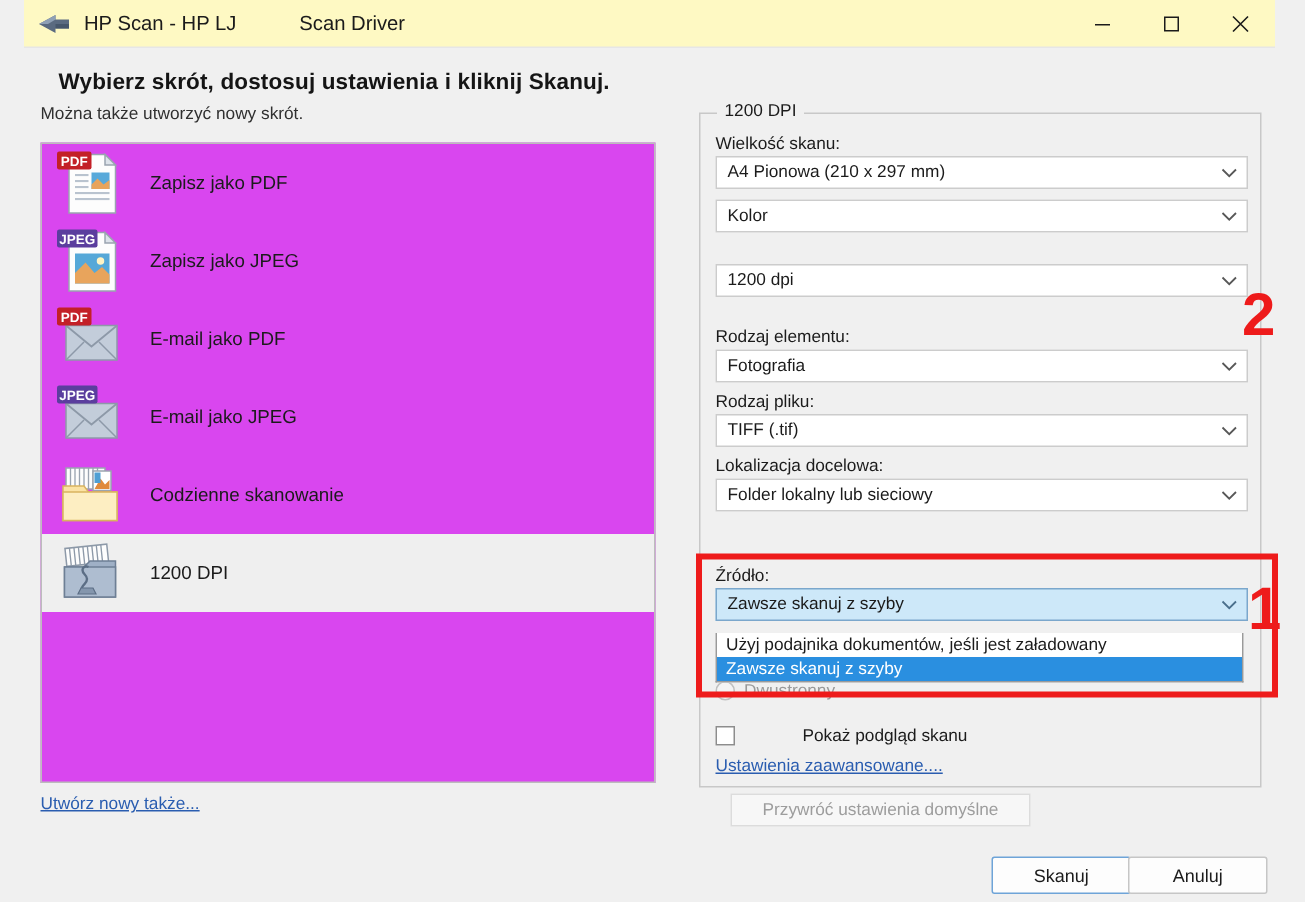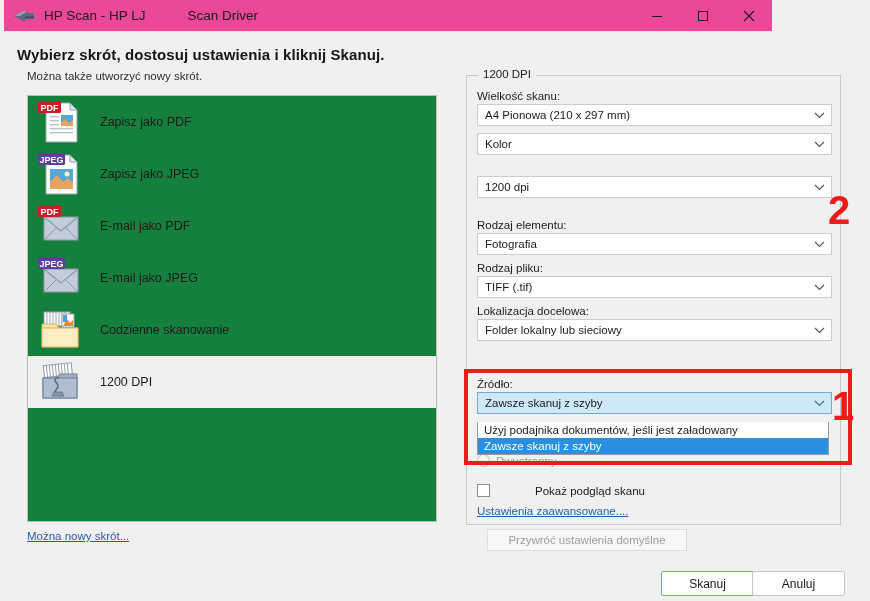--- a/index.html
+++ b/index.html
@@ -8,54 +8,54 @@
     width:870px; height:601px;
     font-family:"Liberation Sans", sans-serif;
     background:#f0f0f0;
     overflow:hidden;
     position:relative;
     color:#1b1b1b;
   }
 
   
   #titlebar{
-    position:absolute; left:4px; top:0; width:768px; height:32px;
-    background:#ec4899;
+    position:absolute; left:16px; top:0; width:834px; height:32px;
+    background:#fef9c3;
     display:flex; align-items:center;
     border-bottom:1px solid #e6e6e6;
   }
   #app-icon{ width:26px; height:18px; margin-left:8px; position:relative; flex:none; }
   #app-icon svg{ display:block; }
   .tb-title{
     font-size:13.5px; color:#1b1b1b; white-space:nowrap;
   }
   #tb-title-main{ margin-left:6px; }
   #tb-title-sub{ margin-left:42px; }
   .wincontrols{ margin-left:auto; display:flex; height:32px; }
   .wc{
     width:46px; height:32px; display:flex; align-items:center; justify-content:center;
     font-size:13px; color:#1b1b1b;
   }
 
   
   #heading{
-    position:absolute; left:17px; top:46px;
+    position:absolute; left:39px; top:46px;
     font-size:15px; font-weight:bold; letter-spacing:.1px;
     color:#151515;
   }
   #subheading{
     position:absolute; left:27px; top:70px;
     font-size:11.5px; color:#303030;
   }
 
   
   #shortcut-list{
     position:absolute; left:27px; top:95px;
     width:410px; height:427px;
-    background:#15803d;
+    background:#d946ef;
     border:1px solid #bcbcbc;
     overflow:hidden;
     text-align:right;
   }
   .shortcut-row{
     height:52px; display:flex; align-items:center; padding-left:8px;
     cursor:default;
   }
   .shortcut-row.selected{ background:#efefef; }
   .sc-icon{ width:48px; height:46px; flex:none; position:relative; }
@@ -301,21 +301,21 @@
           </g>
           <path d="M7 19 H20 L24 15 H41 V39 H7 Z" fill="#9fb0c6" stroke="#6e7f95"></path>
           <rect x="7" y="19" width="34" height="20" fill="#aebdd0" stroke="#6e7f95"></rect>
           <path d="M18 36 C18 30 22 31 22 27 C22 24 19 24 19 21 C19 19 21 18 23 19" fill="none" stroke="#5c6e85" stroke-width="1.6"></path>
           <path d="M16 37 H28 L26 33 H18 Z" fill="#8496ad" stroke="#5c6e85" stroke-width="0.8"></path>
         </svg>
       </span>
       <span class="sc-label">1200 DPI</span>
     </div>
   </div>
-<div id="create-shortcut-link">Można nowy skrót...</div>
+<div id="create-shortcut-link">Utwórz nowy także...</div>
 
 <div id="settings-group">
 
   <div class="field" style="top:14px;">
     <span class="field-label">Wielkość skanu:</span>
     <div class="combo">
       <span>A4 Pionowa (210 x 297 mm)</span>
       <span class="caret">
         <svg width="11" height="7" viewBox="0 0 11 7">
             <path d="M1 1 L5.5 5.5 L10 1" fill="none" stroke="#585858" stroke-width="1.2"></path>

